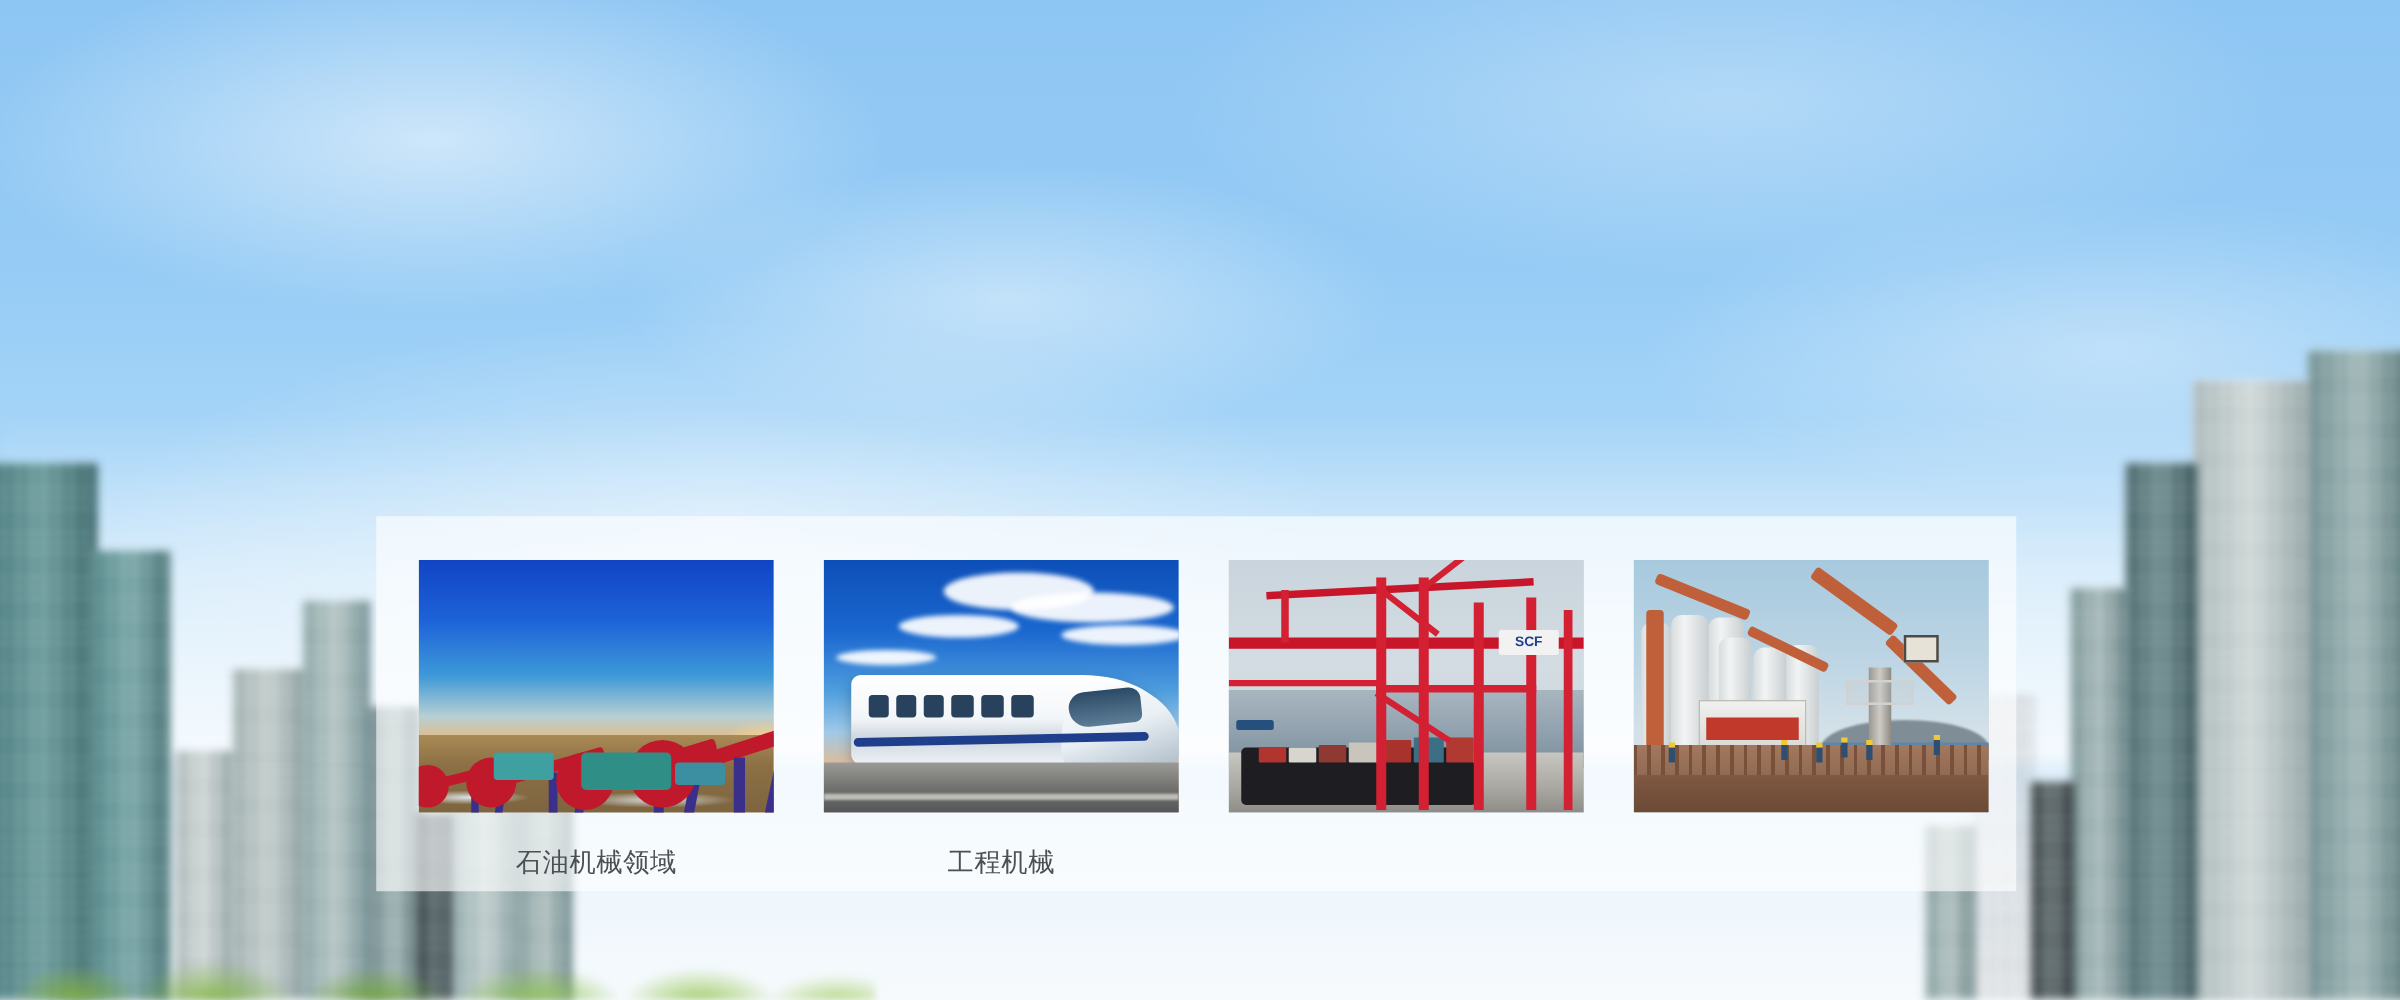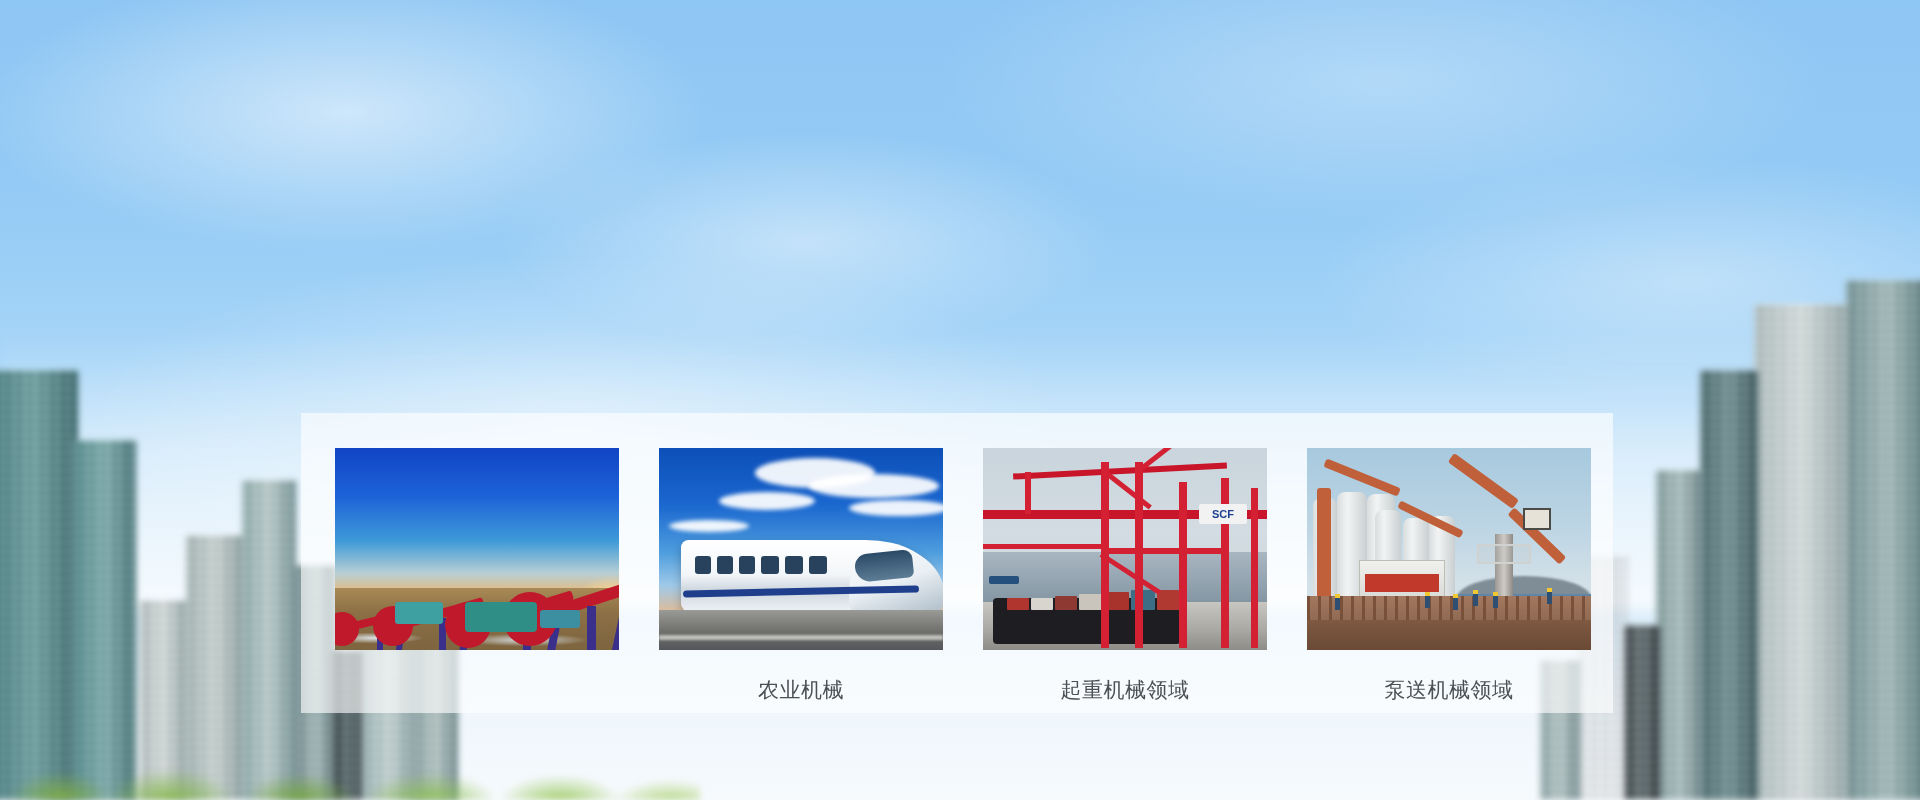--- a/index.html
+++ b/index.html
@@ -224,20 +224,21 @@
           <div class="cw" style="left:0; top:-2px; width:54px; height:54px;"></div>
           <div class="beam" style="left:26px; top:2px; width:112px; height:12px; transform:rotate(-18deg);"></div>
           <div class="post" style="left:84px; top:12px; width:9px; height:60px;"></div>
           <div class="post" style="left:112px; top:12px; width:9px; height:60px; transform:rotate(12deg);"></div>
         </div>
 
         <div class="t1-pipe2"></div>
         <div class="t1-pipe"></div>
         <div class="t1-pipe3"></div>
       </div>
+      <div class="card-label">石油机械领域</div>
     </div>
 
     <div class="card">
       <div class="thumb">
         <div class="t2-sky"></div>
         <div class="t2-cloud" style="left:96px;  top:10px; width:120px; height:30px;"></div>
         <div class="t2-cloud" style="left:150px; top:26px; width:130px; height:24px;"></div>
         <div class="t2-cloud" style="left:60px;  top:44px; width:96px;  height:18px;"></div>
         <div class="t2-cloud" style="left:190px; top:52px; width:100px; height:16px;"></div>
         <div class="t2-cloud" style="left:10px;  top:72px; width:80px;  height:12px;"></div>
@@ -247,21 +248,21 @@
         <div class="t2-win" style="left:58px;  width:16px;"></div>
         <div class="t2-win" style="left:80px;  width:16px;"></div>
         <div class="t2-win" style="left:102px; width:18px;"></div>
         <div class="t2-win" style="left:126px; width:18px;"></div>
         <div class="t2-win" style="left:150px; width:18px;"></div>
         <div class="t2-stripe"></div>
         <div class="t2-cab"></div>
         <div class="t2-ground"></div>
         <div class="t2-rail"></div>
       </div>
-      <div class="card-label">农业机械</div>
+      <div class="card-label">工程机械</div>
     </div>
 
     <div class="card">
       <div class="thumb">
         <div class="t3-sky"></div>
         <div class="t3-sea"></div>
         <div class="t3-boat"></div>
         <div class="t3-quay"></div>
 
         <div class="t3-ship"></div>
@@ -283,21 +284,20 @@
         <div class="crl" style="left:268px;top:40px;  width:7px;  height:160px;"></div>
         <div class="crl" style="left:120px;top:20px;  width:60px; height:5px; transform:rotate(38deg); transform-origin:left center;"></div>
         <div class="crl" style="left:156px;top:20px;  width:60px; height:5px; transform:rotate(-38deg); transform-origin:left center;"></div>
         <div class="crl" style="left:118px;top:100px; width:128px;height:6px;"></div>
         <div class="crl" style="left:118px;top:104px; width:70px; height:5px; transform:rotate(33deg); transform-origin:left center;"></div>
         <div class="crl" style="left:0;   top:96px;  width:120px;height:5px;"></div>
         <div class="t3-scf">
           <span>SCF</span>
         </div>
       </div>
-      <div class="card-label">起重机械领域</div>
     </div>
 
     <div class="card">
       <div class="thumb">
         <div class="t4-sky"></div>
         <div class="t4-hill"></div>
         <div class="t4-sea"></div>
 
         <div class="silo" style="left:6px;   top:50px;  width:24px; height:110px;"></div>
         <div class="silo" style="left:30px;  top:44px;  width:30px; height:116px;"></div>
@@ -332,17 +332,16 @@
         <div class="t4-worker" style="left:166px;bottom:44px;">
             <i></i>
           </div>
         <div class="t4-worker" style="left:186px;bottom:42px;">
             <i></i>
           </div>
         <div class="t4-worker" style="left:240px;bottom:46px;">
             <i></i>
           </div>
       </div>
-      <div class="card-label">泵送机械领域</div>
     </div>
 
   </div>
 </div>
 
 </body></html>

